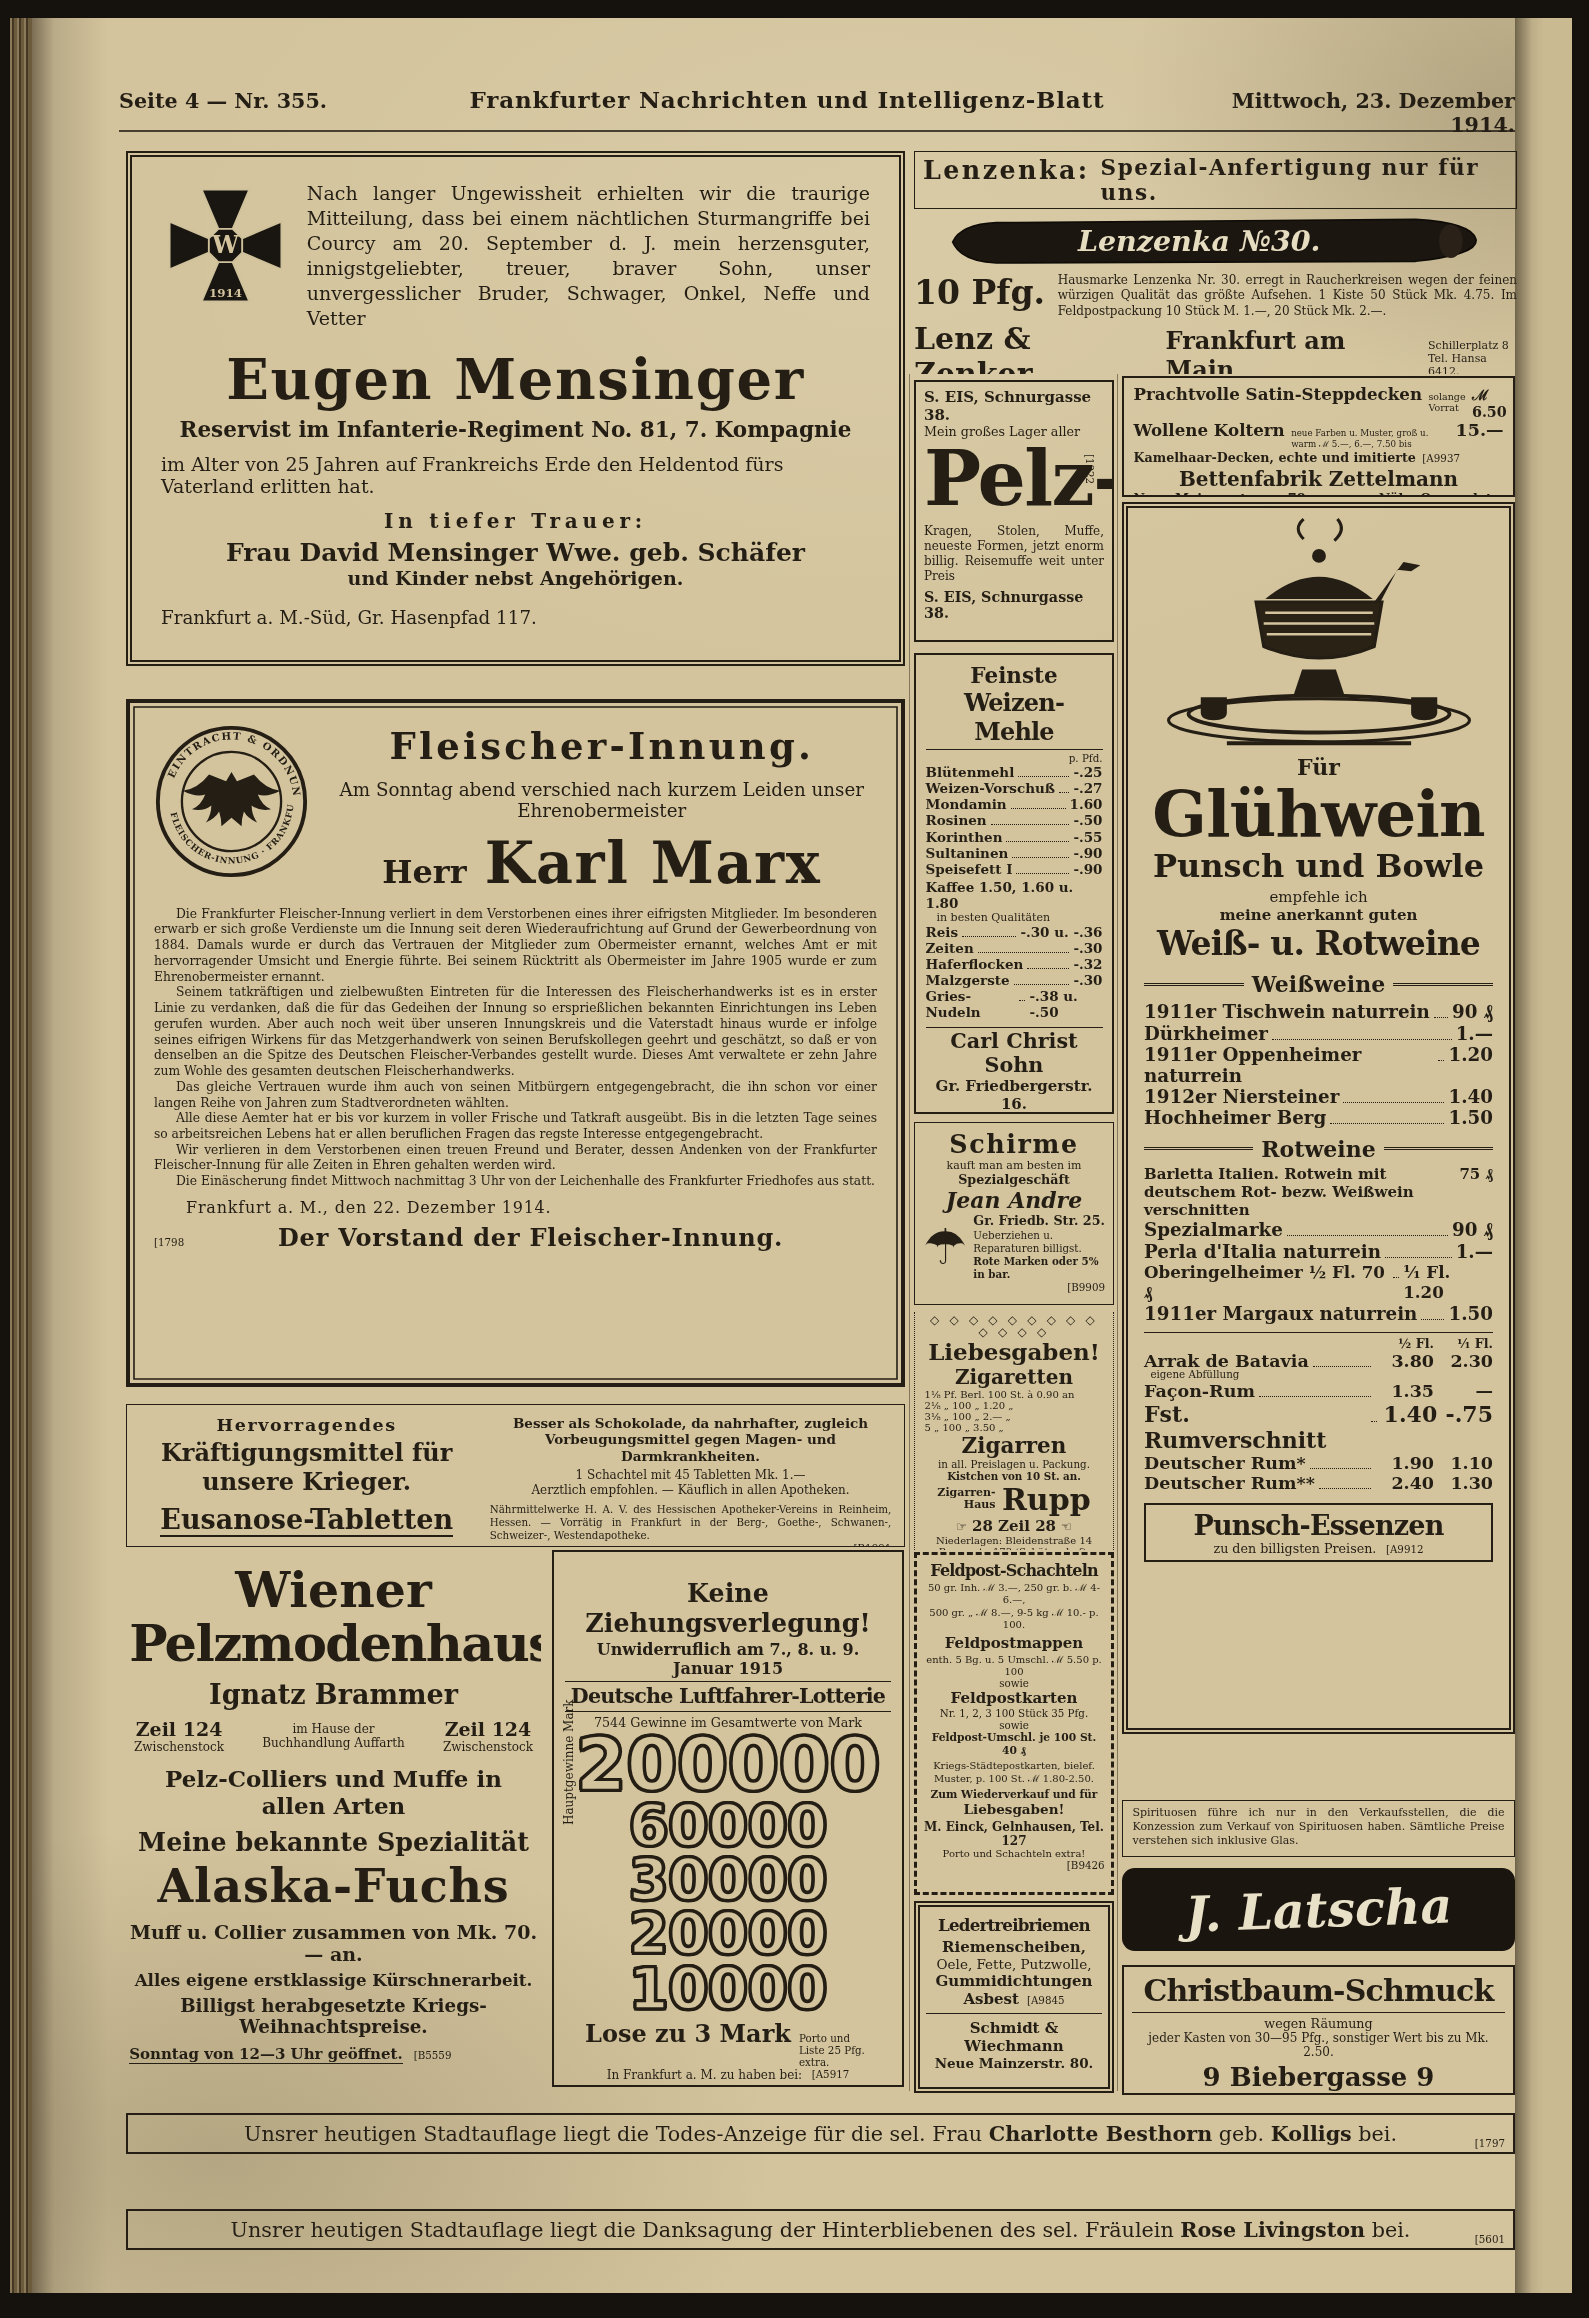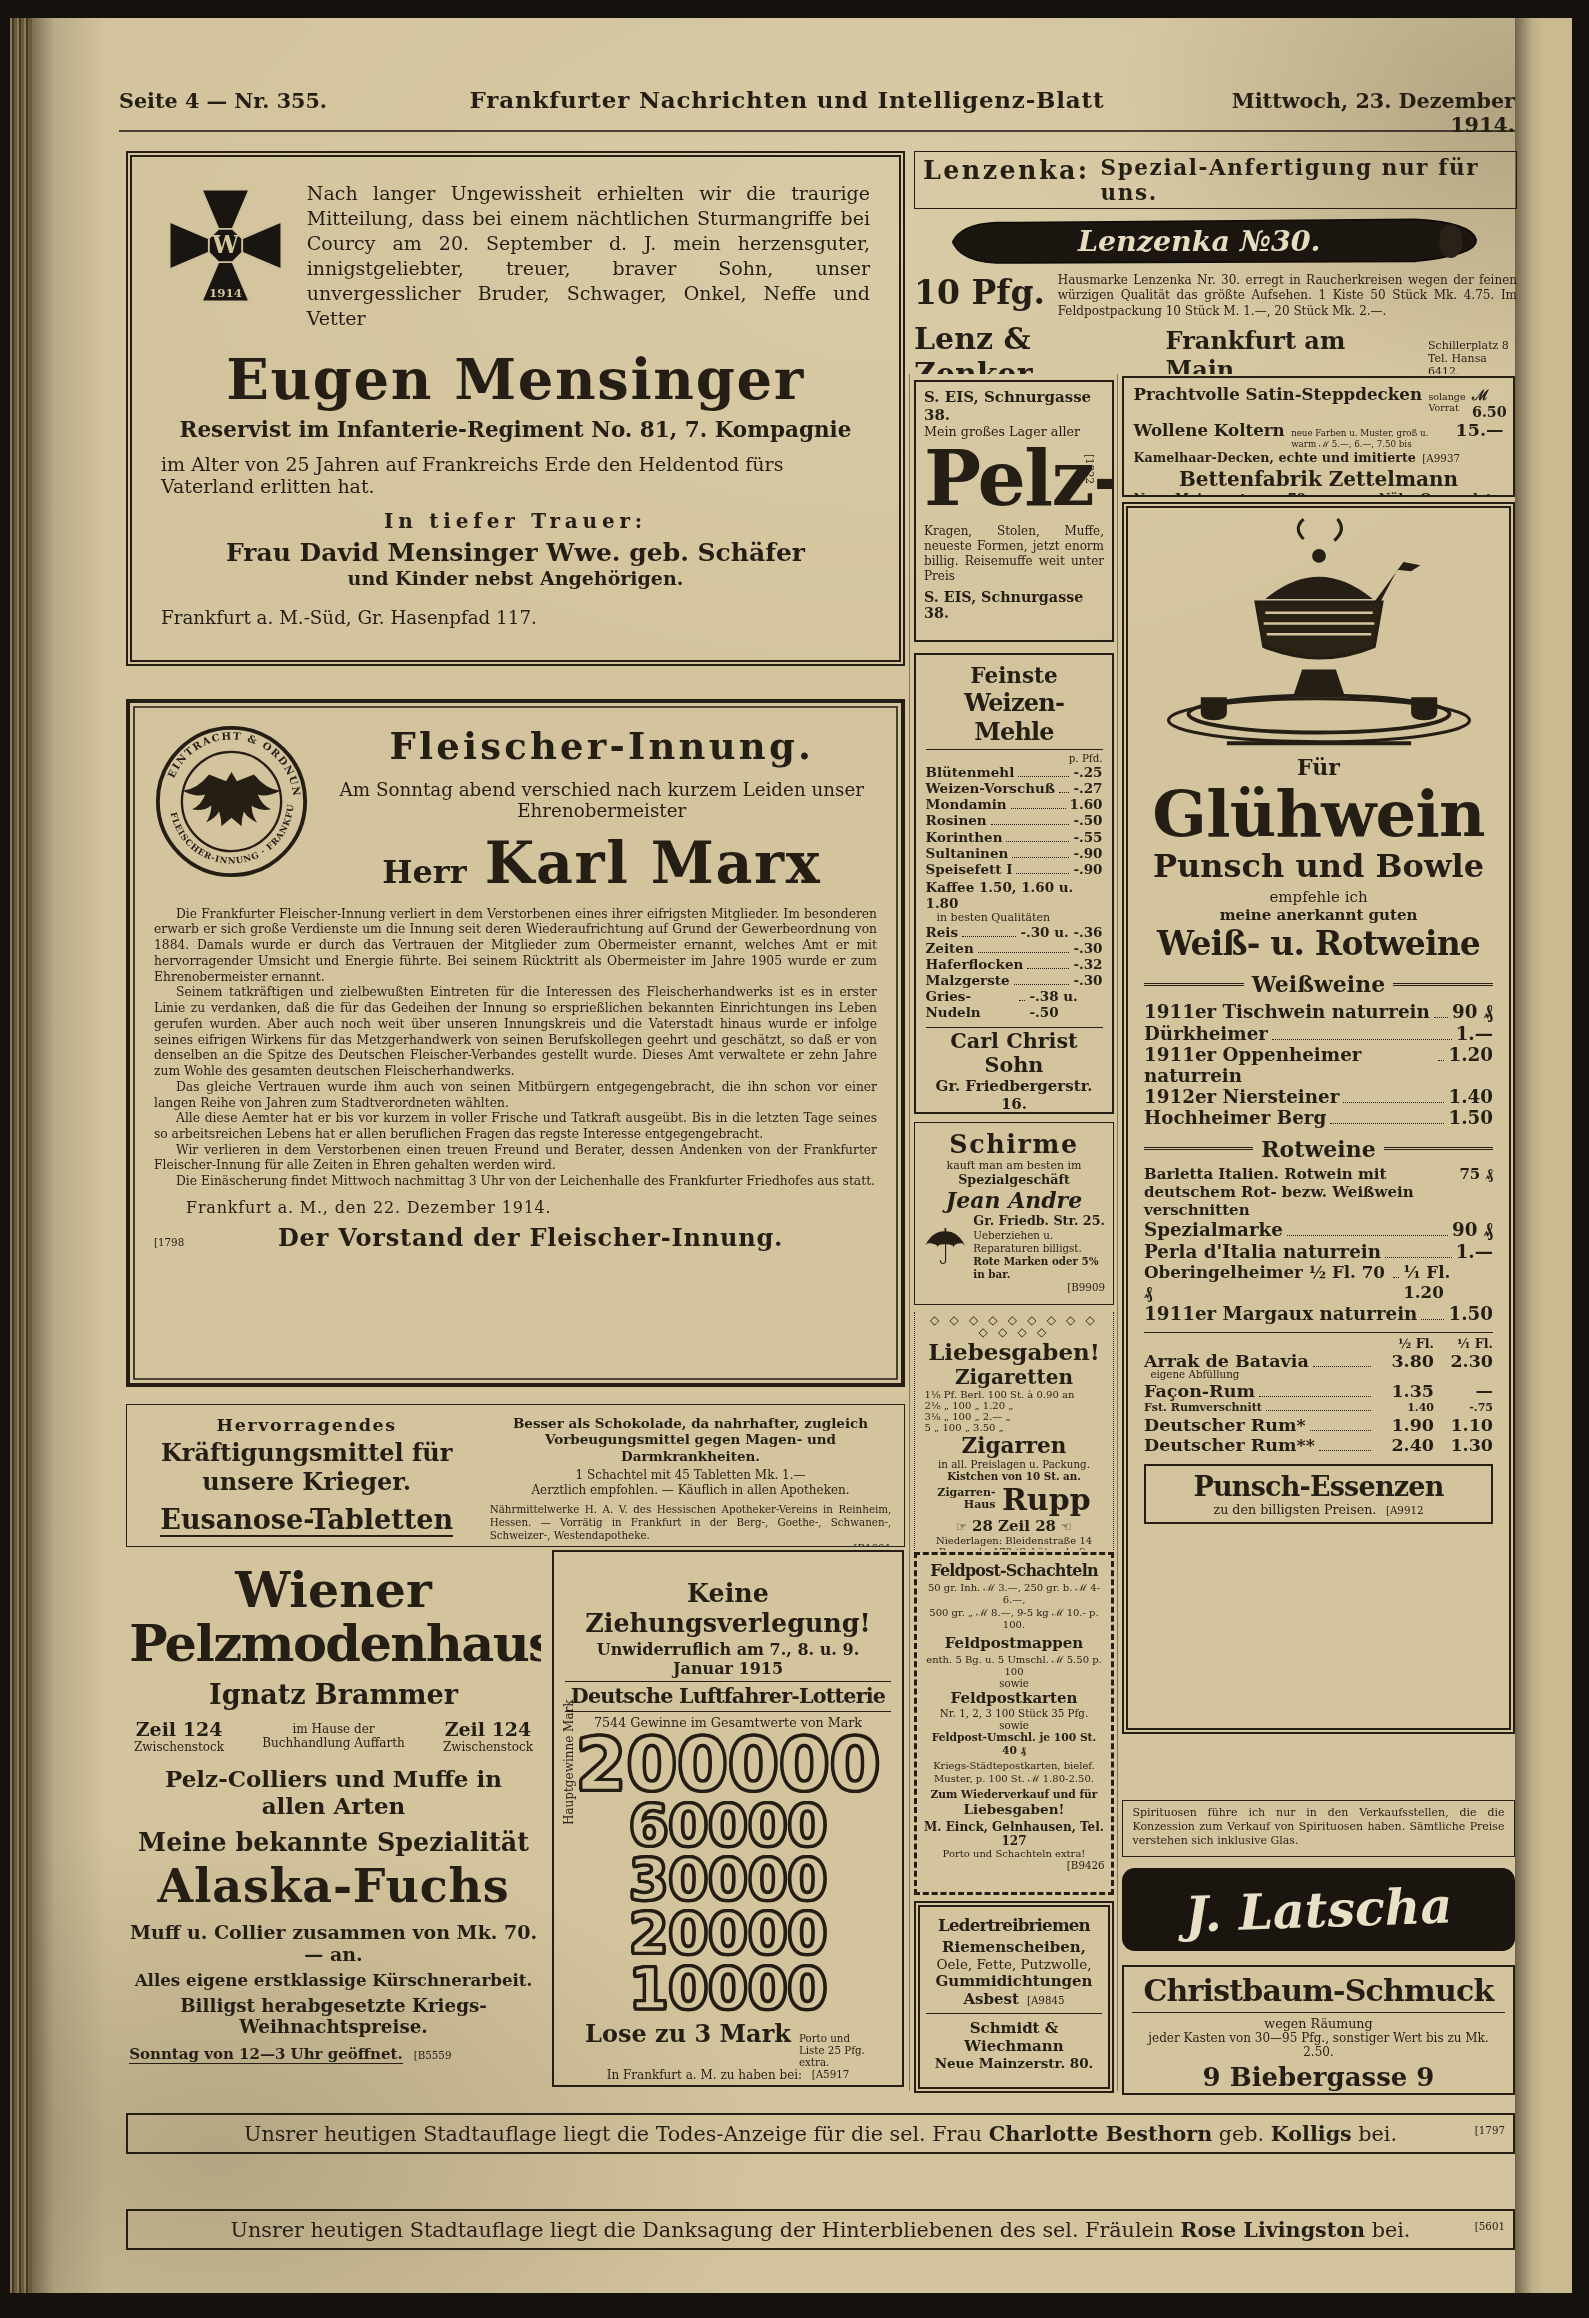--- a/index.html
+++ b/index.html
@@ -32,21 +32,21 @@
 .lrow .dots{flex:1;border-bottom:1.6px dotted #241e15;margin:0 4px 3.2px;min-width:6.4px}
 .winehead{display:flex;align-items:center;gap:8px;margin:8px 0 3.2px}
 .winehead .wrule{flex:1;border-top:3.2px double #241e15}
 .vrule{position:absolute;width:0.8px;background:rgba(70,56,34,.55)}
 .hrule{position:absolute;height:1.6px;background:rgba(36,30,21,.8)}
 .outline{color:#d3c49d;-webkit-text-stroke:2.4px #241e15;
  text-shadow:-1.6px -1.6px 0 #241e15,1.6px -1.6px 0 #241e15,-1.6px 1.6px 0 #241e15,1.6px 1.6px 0 #241e15,0 -2.4px 0 #241e15,0 2.4px 0 #241e15,-2.4px 0 0 #241e15,2.4px 0 0 #241e15}
 .black-logo{background:#1b1510;color:#e9e0c8;border-radius:12.7px;display:flex;align-items:center;justify-content:center}
 .diamonds{letter-spacing:3.2px;font-size:12px;line-height:1;color:#241e15}
 .notice{border:2.4px solid #241e15;display:flex;align-items:center;justify-content:center;position:relative;font-size:20.7px}
-.notice .nref{position:absolute;right:8px;bottom:16px;font-size:10.3px}
+.notice .nref{position:absolute;right:8px;bottom:3px;font-size:10.3px}
 </style>
 </head>
 <body>
 
 <div class="canvas">
   <div class="stack"></div>
   <div class="paper"></div>
   <div class="fold"></div>
 
   <div class="abs b" style="left:119px;top:89px;width:334px;font-size:20.7px">Seite 4 — Nr. 355.</div>
@@ -479,21 +479,21 @@
       <span style="width:59px;text-align:right">3.80</span>
       <span style="width:59px;text-align:right">2.30</span>
     </div>
     <div style="font-size:10.3px;margin:-3.2px 0 1.6px 6.4px">eigene Abfüllung</div>
     <div class="lrow b" style="font-size:17.5px">
       <span>Façon-Rum</span>
       <span class="dots"></span>
       <span style="width:59px;text-align:right">1.35</span>
       <span style="width:59px;text-align:right">—</span>
     </div>
-    <div class="lrow b" style="font-size:11px">
+    <div class="lrow b" style="font-size:22px">
       <span>Fst. Rumverschnitt</span>
       <span class="dots"></span>
       <span style="width:59px;text-align:right">1.40</span>
       <span style="width:59px;text-align:right">-.75</span>
     </div>
     <div class="lrow b" style="font-size:17.5px">
       <span>Deutscher Rum*</span>
       <span class="dots"></span>
       <span style="width:59px;text-align:right">1.90</span>
       <span style="width:59px;text-align:right">1.10</span>

